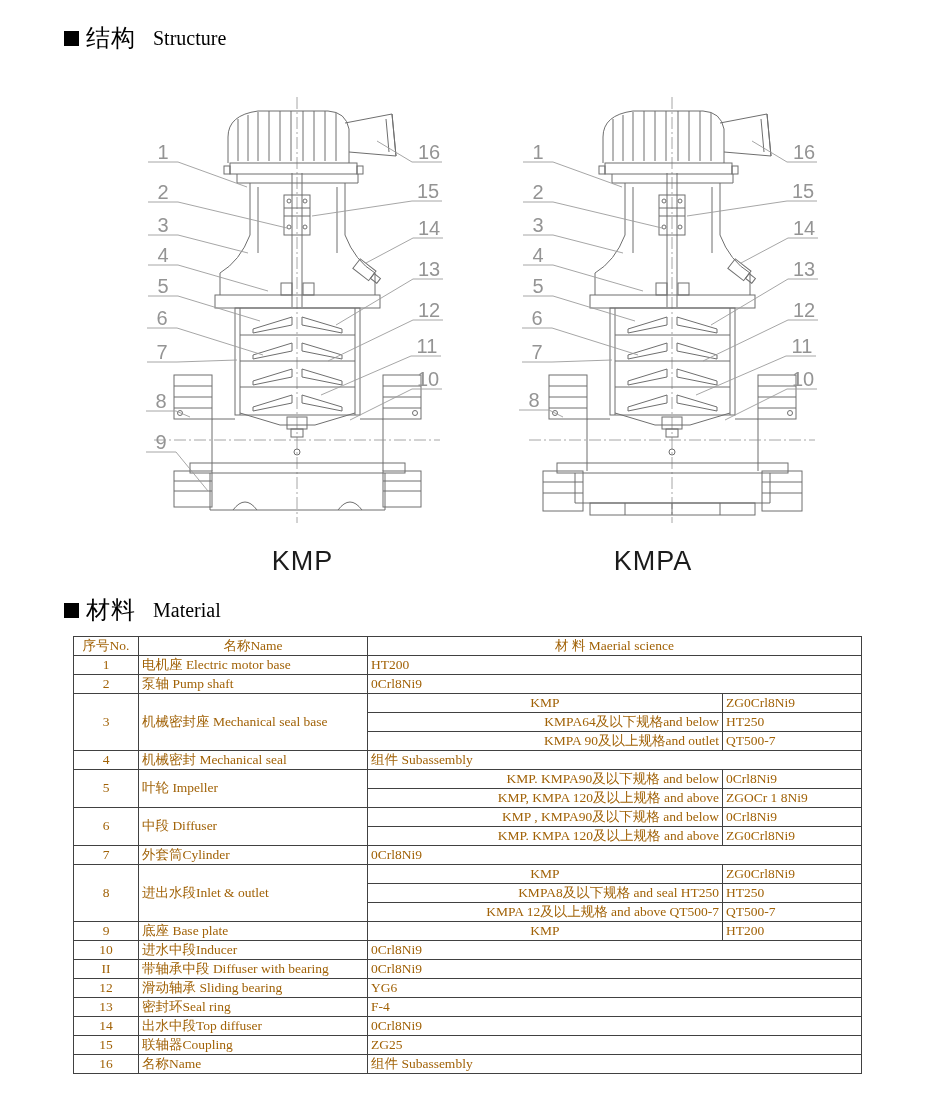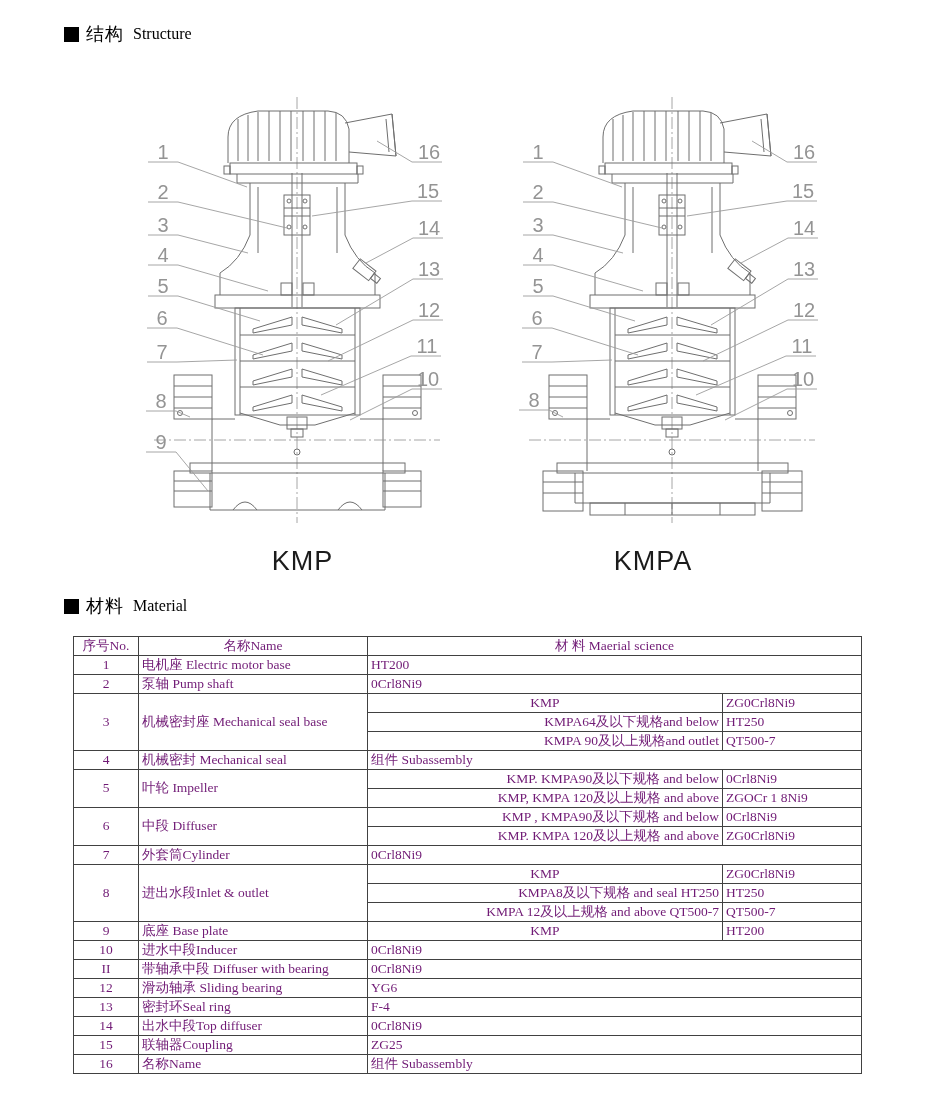--- a/index.html
+++ b/index.html
@@ -1,30 +1,30 @@
 <!DOCTYPE html>
 <html><head>
 <meta charset="utf-8">
 <style>
   html,body{margin:0;padding:0;background:#fff;}
   .page{position:relative;width:938px;height:1108px;background:#ffffff;overflow:hidden;
         font-family:"Liberation Serif","DejaVu Serif",serif;}
   .sec-head{position:absolute;display:flex;align-items:center;gap:7px;color:#000;}
-  .sec-head .zh{font-size:18px;letter-spacing:1px;}
-  .sec-head .en{font-size:16px;margin-left:2px;}
+  .sec-head .zh{font-size:24px;letter-spacing:1px;}
+  .sec-head .en{font-size:20px;margin-left:10px;}
   .sq{width:15px;height:15px;background:#000;display:inline-block;}
   .pump{position:absolute;}
   .draw line,.draw path,.draw rect,.draw circle{stroke:#6f6f6f;fill:none;stroke-width:1;}
   .cl{stroke:#8f8f8f !important;stroke-width:.8 !important;stroke-dasharray:12 3 2 3;}
   .ld{stroke:#9c9c9c;stroke-width:.9;fill:none;}
   .con{fill:#949494;font-family:"Liberation Sans",sans-serif;font-size:20px;text-anchor:middle;}
   .pump-label{position:absolute;text-align:center;font-family:"Liberation Sans",sans-serif;
               font-size:27px;color:#1b1b1b;letter-spacing:1px;}
   .mat-table{position:absolute;border-collapse:collapse;table-layout:fixed;
-             font-family:"Liberation Serif","DejaVu Serif",serif;font-size:13.5px;color:#701a75;}
+             font-family:"Liberation Serif","DejaVu Serif",serif;font-size:13.5px;color:#a16207;}
   .mat-table td{border:1px solid #414141;height:18px;padding:0 3px;line-height:1.05;
                 overflow:visible;white-space:nowrap;}
   .hd{text-align:center;}
   .no{text-align:center;}
   .nm{padding-left:28px;text-align:left;}
   .mat{text-align:left;}
   .spec{text-align:right;padding-left:8px;}
   .spec.ctr{text-align:center;}
 </style>
 </head>

